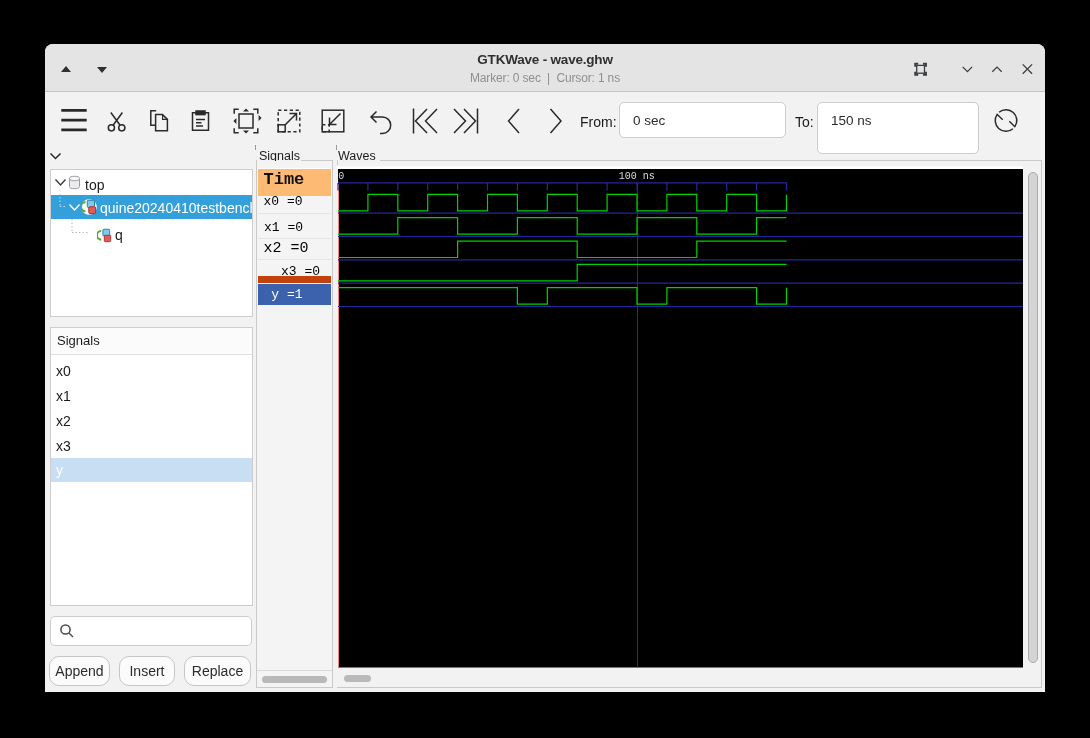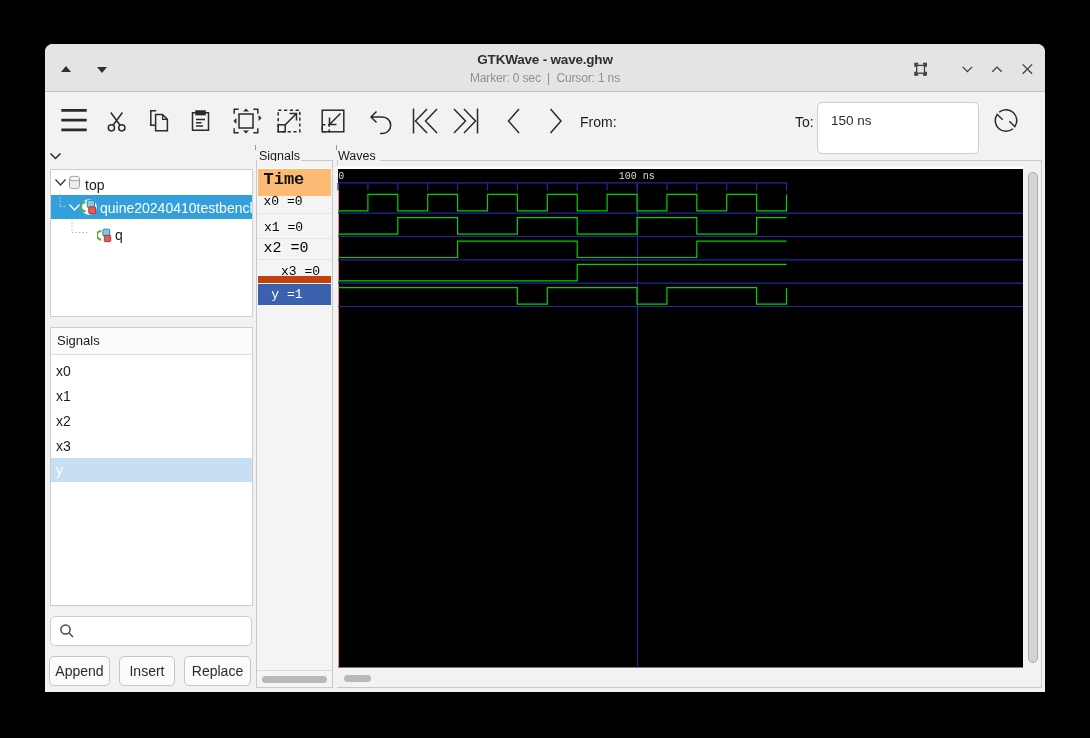--- a/index.html
+++ b/index.html
@@ -6,21 +6,21 @@
 #win{position:absolute;left:45px;top:44px;width:1000px;height:648px;background:#f2f2f3;border-radius:8px 8px 0 0;}
 #titlebar{position:absolute;left:0;top:0;width:1000px;height:47px;background:#e4e4e4;border-bottom:1px solid #c2c2c2;border-radius:8px 8px 0 0;}
 #title{position:absolute;left:0;top:8px;width:100%;text-align:center;font-size:13.5px;font-weight:bold;letter-spacing:-0.2px;color:#2f2f2f;}
 #subtitle{position:absolute;left:0;top:27px;width:100%;text-align:center;font-size:12px;letter-spacing:-0.15px;color:#8f8f8f;}
 .tri-up{position:absolute;width:0;height:0;border-left:5.5px solid transparent;border-right:5.5px solid transparent;border-bottom:6.5px solid #2c3137;}
 .tri-dn{position:absolute;width:0;height:0;border-left:5.5px solid transparent;border-right:5.5px solid transparent;border-top:6.5px solid #2c3137;}
 .abs{position:absolute;}
 .lbl{position:absolute;font-size:14px;color:#1b1b1b;white-space:pre;}
 .flbl{position:absolute;font-size:12.5px;color:#1b1b1b;white-space:pre;}
 .input{position:absolute;background:#fff;border:1px solid #cdcdcd;border-radius:5px;font-size:13.5px;color:#2b2b2b;box-sizing:border-box;}
-.btn{position:absolute;background:#fbfbfb;border:1px solid #c6c6c6;border-radius:5px;font-size:14px;color:#2b2b2b;text-align:center;}
+.btn{position:absolute;background:#fbfbfb;border:1px solid #c6c6c6;border-radius:10px;font-size:14px;color:#2b2b2b;text-align:center;}
 .mono{font-family:"Liberation Mono",monospace;}
 .line{position:absolute;background:#c9c9c9;}
 </style></head>
 <body>
 <div id="win">
   <div id="titlebar">
     <div id="title">GTKWave - wave.ghw</div>
     <div id="subtitle">Marker: 0 sec&nbsp; |&nbsp; Cursor: 1 ns</div>
     <div class="tri-up" style="left:16px;top:22px;"></div>
     <div class="tri-dn" style="left:52px;top:22.5px;"></div>
@@ -83,20 +83,21 @@
         <path d="M-10.5 -12.5 v25 M3 -12 L-8.5 0 L3 12 M13 -12 L1.5 0 L13 12"></path>
       </g>
       <g transform="translate(422,28)">
         <path d="M10.5 -12.5 v25 M-3 -12 L8.5 0 L-3 12 M-13 -12 L-1.5 0 L-13 12"></path>
       </g>
       <path d="M474 16 L463.5 28 L474 40"></path>
       <path d="M505.5 16 L516 28 L505.5 40"></path>
     </g>
   </svg>
   <div class="lbl" style="left:535px;top:70px;font-size:14px;">From:</div>
+  <div class="input" style="left:574px;top:57.5px;width:167px;height:36.5px;line-height:36.5px;padding-left:13px;">0 sec</div>
   <div class="lbl" style="left:750px;top:70px;font-size:14px;">To:</div>
   <div class="input" style="left:772px;top:57.5px;width:162px;height:52px;line-height:36.5px;padding-left:13px;">150 ns</div>
   <svg class="abs" style="left:949px;top:64px;" width="25" height="25" viewBox="0 0 25 25">
     <g fill="none" stroke="#2a2a2a" stroke-width="1.5">
       <path d="M5.06 4.23 A10.8 10.8 0 0 1 20.85 18.69 L15.3 13.3"></path>
       <path d="M18.94 20.77 A10.8 10.8 0 0 1 3.15 6.31 L8.7 11.7"></path>
     </g>
   </svg>
   <div class="abs" style="left:209.5px;top:100.5px;width:1.5px;height:5px;background:#9a9a9a;"></div>
   <div class="abs" style="left:290.5px;top:100.5px;width:1.5px;height:5px;background:#9a9a9a;"></div>

